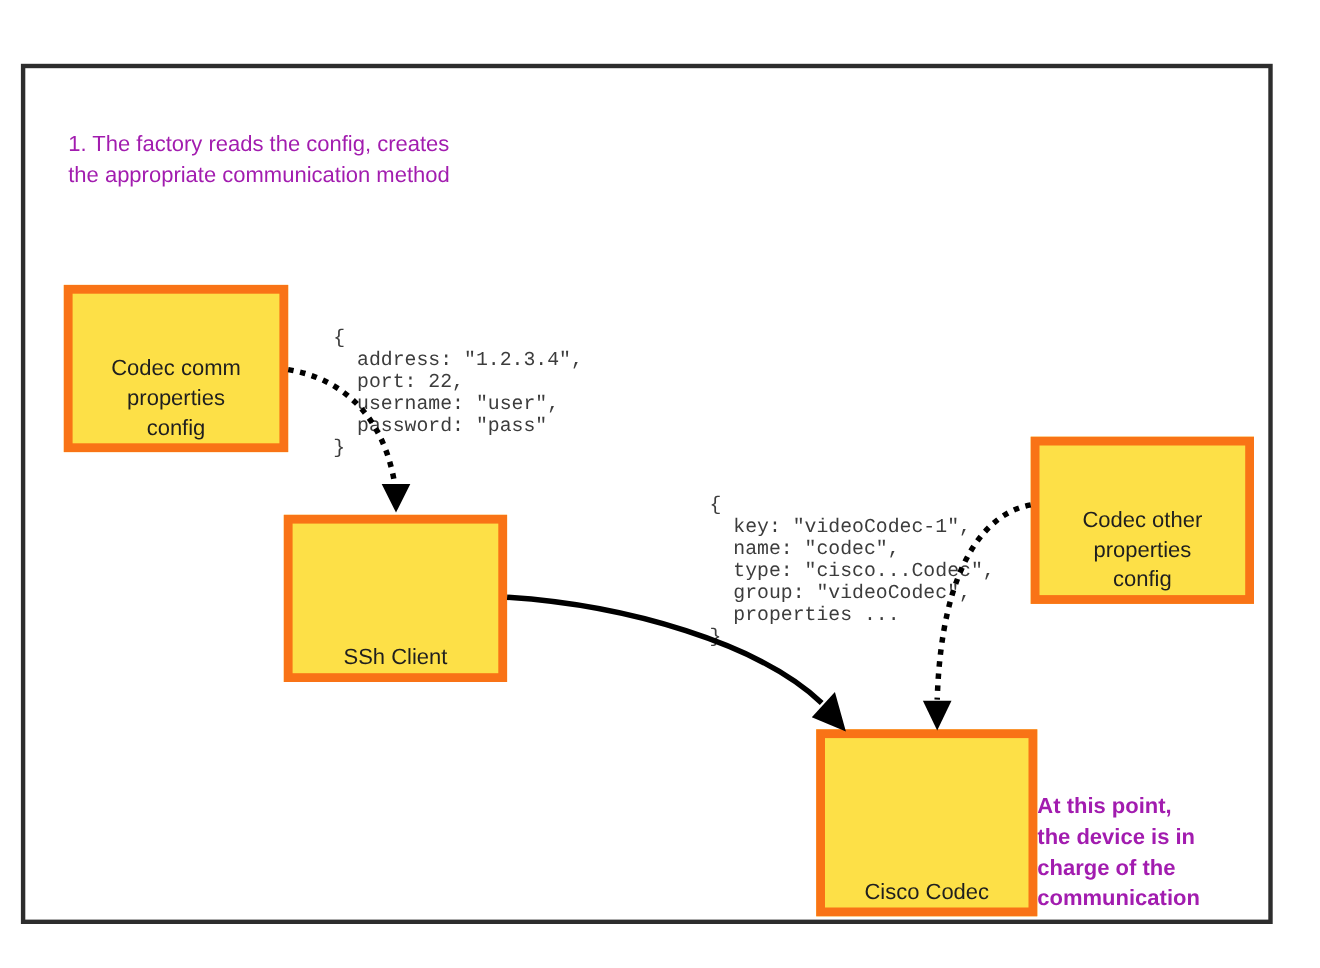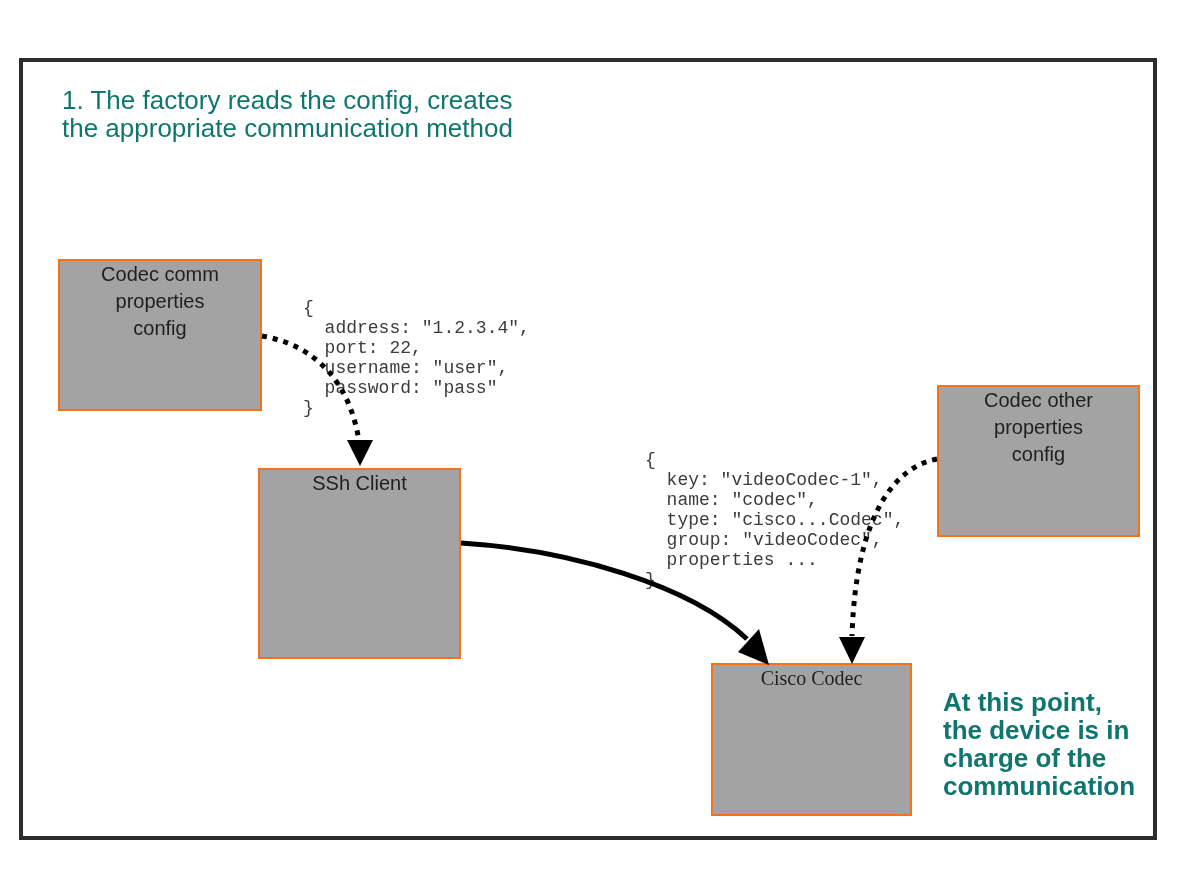--- a/index.html
+++ b/index.html
@@ -15,45 +15,46 @@
   }
   .frame {
     position: absolute;
     left: 19px; top: 58px;
     width: 1138px; height: 782px;
     border: 4px solid #2d2d2d;
     background: transparent;
   }
   .note {
     position: absolute;
-    font-size: 26px;
+    font-size: 20px;
     line-height: 28px;
     white-space: pre-line;
-    color: #0f766e;
+    color: #a21caf;
+    margin-top: 31px;
   }
   .note1 { left: 62px;  top: 86px;  width: 480px; }
   .note2 { left: 655px; top: 86px;  width: 480px; }
   .note3 { left: 943px; top: 688px; width: 230px; font-weight: bold; }
   .node {
     position: absolute;
-    border: 2px solid #f97316;
-    background: #a3a3a3;
+    border: 8px solid #f97316;
+    background: #fde047;
     display: flex;
-    align-items: flex-start;
+    align-items: flex-end;
     justify-content: center;
     text-align: center;
     font-size: 20px;
     line-height: 27px;
     white-space: pre-line;
     color: #1f1f1f;
   }
   .box-a { left: 58px;  top: 259px; width: 204px; height: 152px; }
-  .box-b { left: 258px; top: 468px; width: 203px; height: 191px; }
-  .box-c { left: 937px; top: 385px; width: 203px; height: 152px; }
-  .box-d { left: 711px; top: 663px; width: 201px; height: 153px; font-family: Liberation Serif, serif; }
+  .box-b { left: 258px; top: 468px; width: 203px; height: 152px; }
+  .box-c { left: 937px; top: 397px; width: 203px; height: 152px; }
+  .box-d { left: 742px; top: 663px; width: 201px; height: 170px; }
   .code {
     position: absolute;
     font-family: "Liberation Mono", "DejaVu Sans Mono", monospace;
     font-size: 18px;
     line-height: 20px;
     white-space: pre;
     color: #3c3c3c;
   }
   .code1 { left: 303px; top: 298px; }
   .code2 { left: 645px; top: 450px; }

